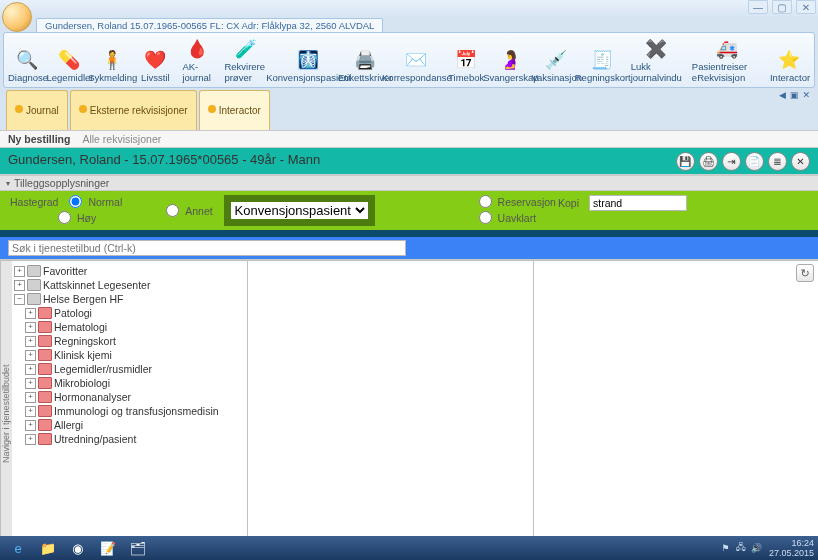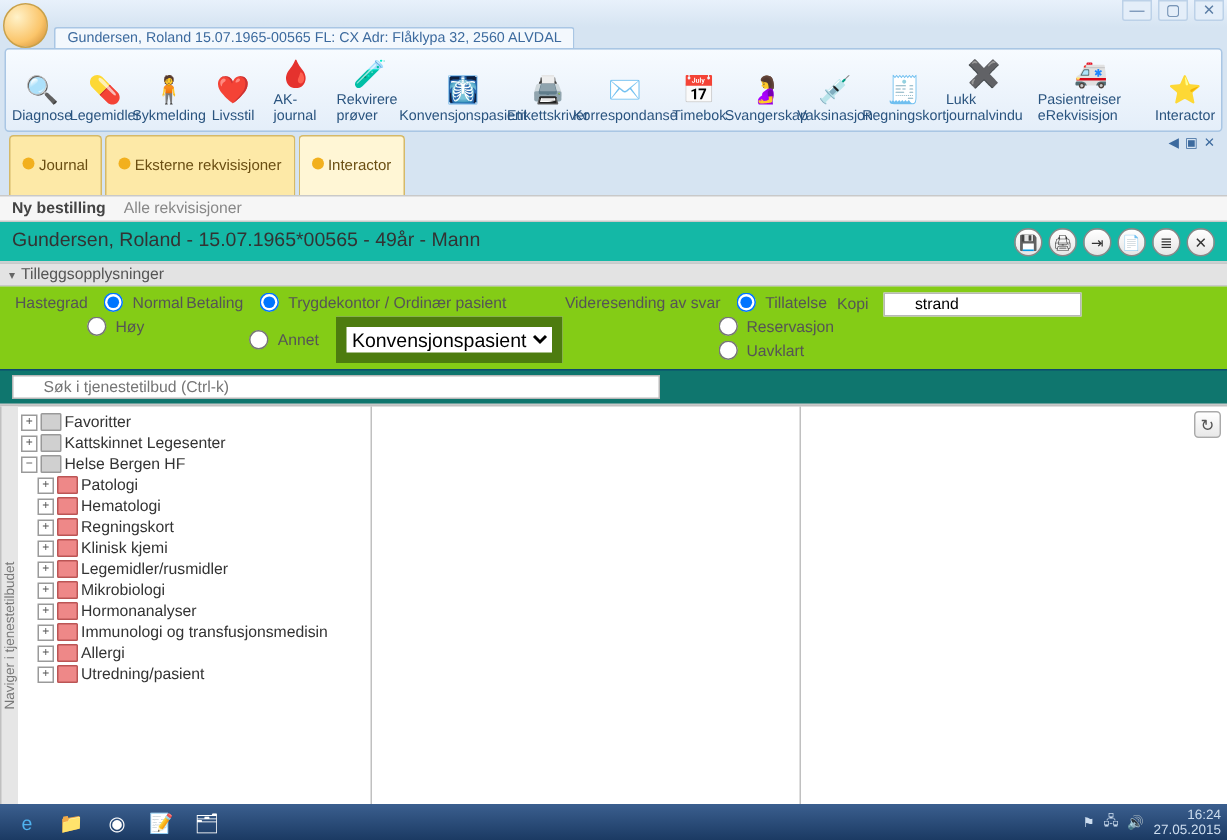--- a/index.html
+++ b/index.html
@@ -27,22 +27,22 @@
 .patient-row .actions{display:flex;gap:4px}
 .circle-btn{width:17px;height:17px;border:1px solid #888;border-radius:50%;display:flex;align-items:center;justify-content:center;background:linear-gradient(#fff,#e6e6e6);font-size:10px;color:#333;cursor:pointer}
 .section-header{background:#e3e3e3;border-top:1px solid #c9c9c9;border-bottom:1px solid #c9c9c9;padding:1px 6px;font-size:10.5px;color:#555;display:flex;align-items:center;gap:4px}
 .section-header .tri{font-size:8px;color:#666}
 .form-row{background:#84cc16;padding:4px 10px;display:flex;gap:2px;font-size:10.5px;color:#555;flex-wrap:wrap}
 .form-block{display:flex;flex-direction:column;gap:3px}
 .form-block.row{flex-direction:row;align-items:center;gap:10px}
 .radio-row{display:flex;align-items:center;gap:4px}
 input[type=radio]{margin:0 2px 0 0;vertical-align:middle}
 select{font-size:13px;border:7px solid #4d7c0f;background:#fff}
-input[type=text]{font-size:10.5px;border:1px solid #b8b8b8;padding:1px 20px}
-.search-row{background:#0f766e;padding:3px 8px;border-top:1px solid #0c4a6e;border-bottom:1px solid #c9c9c9}
+input[type=text]{font-size:10.5px;border:1px solid #b8b8b8;padding:1px 3px}
+.search-row{background:#3b82f6;padding:3px 8px;border-top:7px solid #0c4a6e;border-bottom:1px solid #c9c9c9}
 .search-row input{width:390px;color:#aaa}
 .main-split{display:flex;background:#fff;border-top:1px solid #c0c0c0;height:336px;position:relative}
 .side-strip{width:11px;background:#e6e6e6;border-right:1px solid #c0c0c0;writing-mode:vertical-rl;text-align:center;font-size:9px;color:#777;padding-top:30px;transform:rotate(180deg)}
 .tree-panel{width:231px;border-right:1px solid #c0c0c0;padding:3px 2px;overflow:auto;position:relative;font-size:10.5px}
 .tree-panel .handle{position:absolute;right:-1px;top:0;bottom:0;width:3px;cursor:col-resize}
 .tree ul{list-style:none;margin:0;padding:0 0 0 11px}
 .tree>ul{padding-left:0}
 .tree li{padding:0;white-space:nowrap}
 .tree .node{display:flex;align-items:center;gap:2px;height:14px}
 .tree .exp{width:9px;height:9px;border:1px solid #9a9a9a;display:inline-flex;align-items:center;justify-content:center;font-size:8px;line-height:8px;color:#555;background:#fff;cursor:pointer}
@@ -189,40 +189,30 @@
       <input type="radio" checked="" style="">
       <span>Normal</span>
     </div>
     <div class="radio-row" style="padding-left:48px">
       <input type="radio" style="">
       <span>Høy</span>
     </div>
   </div>
 
   <div class="form-block">
-    <div class="radio-row">
-      <span class="lbl-inline">Betaling</span>&nbsp;
-      <input type="radio" checked="" style="">
-      <span>Trygdekontor / Ordinær pasient</span>
-    </div>
     <div class="radio-row" style="padding-left:42px">
       <input type="radio" style="">
       <span>Annet</span>&nbsp;
       <select>
         <option>Konvensjonspasient</option>
       </select>
     </div>
   </div>
 
   <div class="form-block">
-    <div class="radio-row">
-      <span class="lbl-inline">Videresending av svar</span>&nbsp;
-      <input type="radio" checked="" style="">
-      <span>Tillatelse</span>
-    </div>
     <div class="radio-row" style="padding-left:102px">
       <input type="radio" style="">
       <span>Reservasjon</span>
     </div>
     <div class="radio-row" style="padding-left:102px">
       <input type="radio" style="">
       <span>Uavklart</span>
     </div>
   </div>
 

